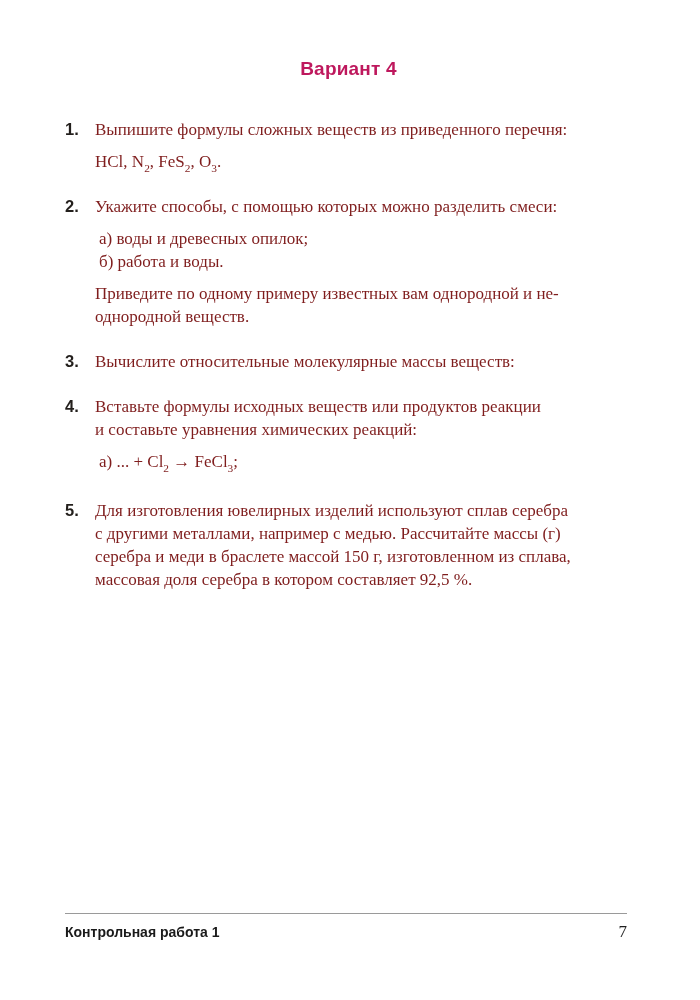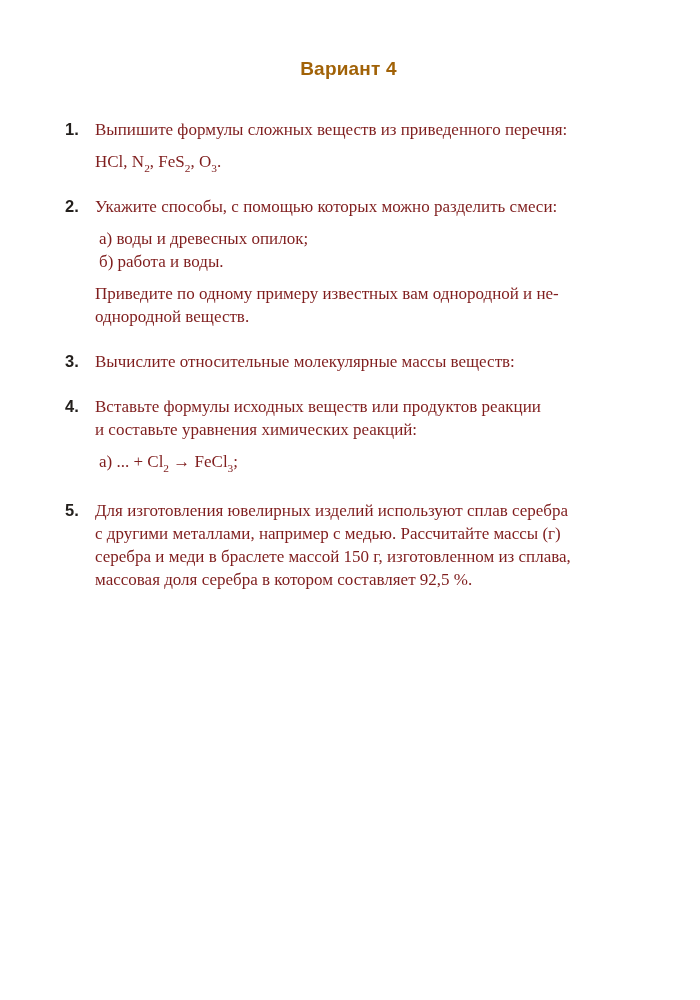--- a/index.html
+++ b/index.html
@@ -21,21 +21,21 @@
     top: 58px;
     width: 567px;
   }
   .title {
     margin: 0 0 38px 0;
     text-align: center;
     font-family: "Liberation Sans", sans-serif;
     font-weight: bold;
     font-size: 19px;
     line-height: 22px;
-    color: #a16207;
+    color: #be185d;
     letter-spacing: 0.2px;
   }
   .question {
     display: flex;
     align-items: flex-start;
   }
   .question + .question {
     margin-top: 22px;
   }
   .qnum {
@@ -155,13 +155,20 @@
       <div class="qbody">
         <p class="para">Для изготовления ювелирных изделий используют сплав серебра
 с другими металлами, например с медью. Рассчитайте массы (г)
 серебра и меди в браслете массой 150 г, изготовленном из сплава,
 массовая доля серебра в котором составляет 92,5 %.</p>
       </div>
     </section>
 
   </div>
 
+  <div class="footer">
+    <div class="footer-rule"></div>
+    <div class="footer-row">
+      <span class="footer-section">Контрольная работа 1</span>
+      <span class="page-number">7</span>
+    </div>
+  </div>
 </div>
 
 </body></html>

